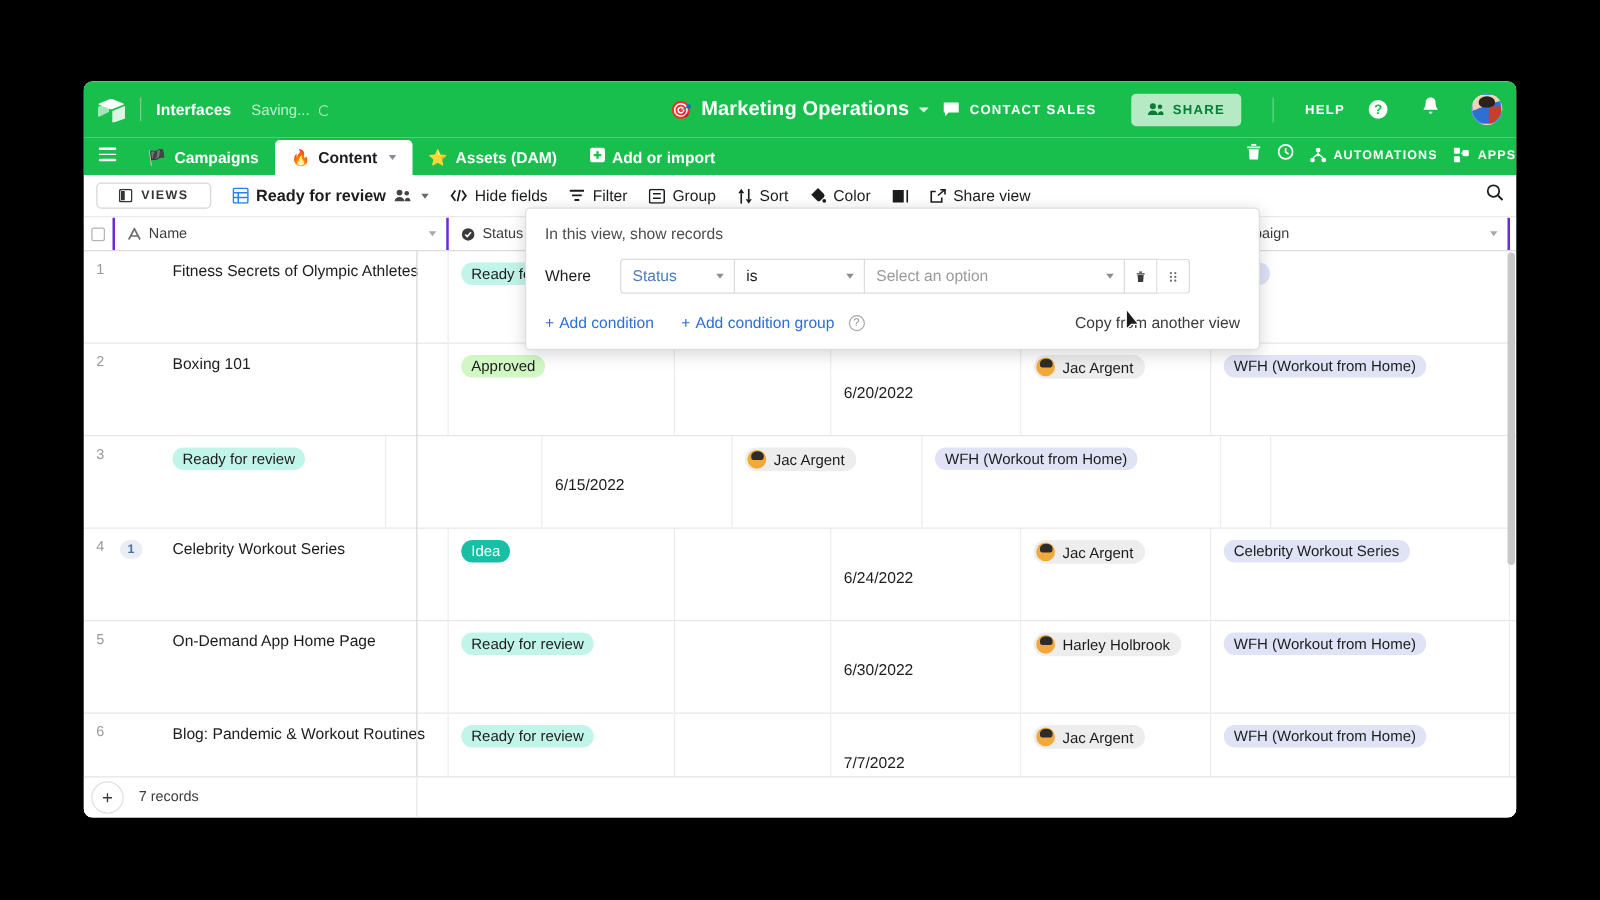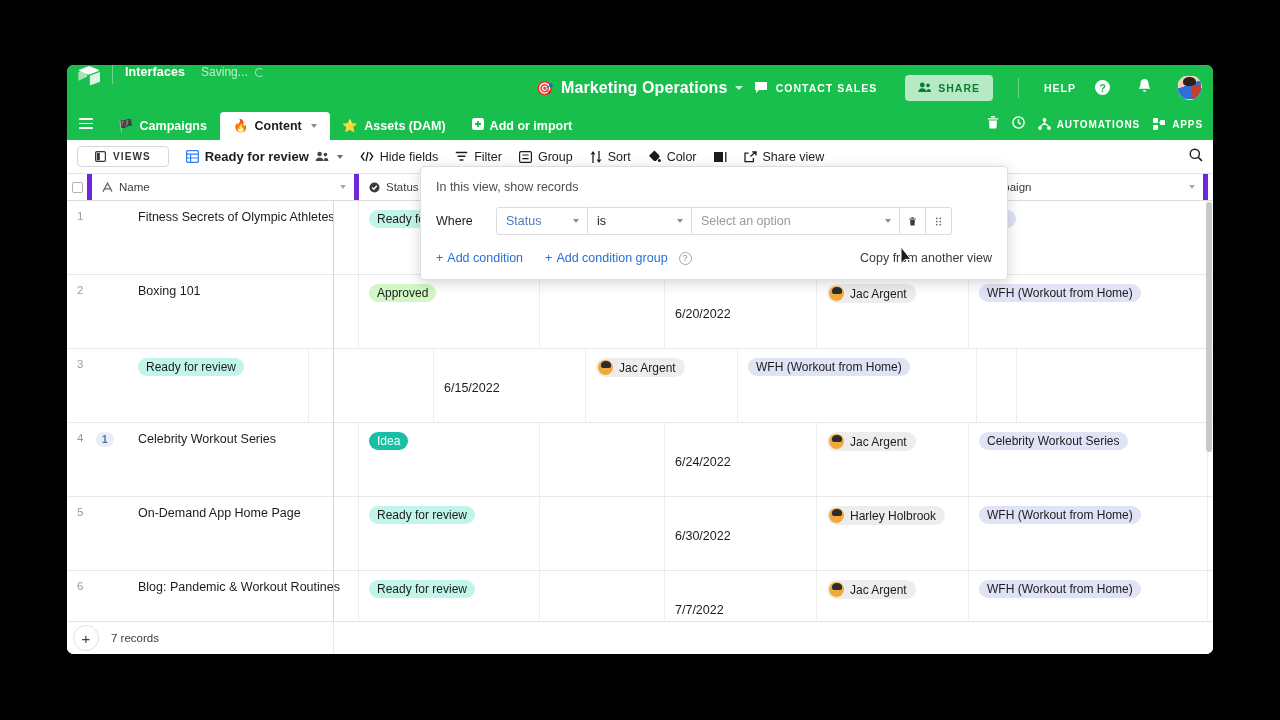--- a/index.html
+++ b/index.html
@@ -15,21 +15,21 @@
     width: 1146px; height: 589px;
     background: #fff;
     border-radius: 7px;
     overflow: hidden;
     box-shadow: 0 2px 14px rgba(0,0,0,0.5);
   }
 
   
   .topbar {
     height: 45px; background: #18bf4c;
-    display: flex; 
+    display: flex; align-items: center;
     padding: 0 11px; position: relative;
   }
   .logo-cube { width: 22px; height: 20px; display: block; }
   .vsep { width: 1px; height: 19px; background: rgba(255,255,255,.36); margin: 0 12px; }
   .tb-link {
     color: #fff; font-size: 12.5px; font-weight: bold;
     letter-spacing: .1px; white-space: nowrap;
   }
   .saving {
     color: rgba(255,255,255,.72); font-size: 12px;
@@ -106,21 +106,21 @@
     color: #fff; border-radius: 4px 4px 0 0; white-space: nowrap;
   }
   .tab.active { background: #fff; color: #1c1c1c; }
   .tab .tcaret {
     width: 0; height: 0; margin-left: 3px;
     border-left: 3.5px solid transparent; border-right: 3.5px solid transparent;
     border-top: 4px solid #8b8b8b;
   }
   .tabbar-right {
     margin-left: auto; display: flex; align-items: center; gap: 13px;
-    padding-bottom: 7px; padding-right: 10px;
+    padding-bottom: 7px; 
   }
   .tbr-item {
     display: flex; align-items: center; gap: 6px;
     color: #fff; font-size: 10px; font-weight: bold; letter-spacing: .9px;
   }
 
   
   .toolbar {
     height: 34px; background: #fff; display: flex; align-items: center;
     padding: 0 10px; border-bottom: 1px solid #e3e3e3; position: relative;
@@ -144,21 +144,21 @@
   .toolbar-search { margin-left: auto; }
 
   
   .grid-wrap { position: relative; height: 480px; background: #fff; overflow: hidden; }
   .grid-head {
     display: flex; height: 27px; border-bottom: 1px solid #dcdcdc;
     font-size: 11.5px; color: #3b3b3b; background: #fff;
   }
   .hcell {
     display: flex; align-items: center; gap: 6px;
-    padding: 0 10px; border-right: 5px solid #6d28d9; flex: none;
+    padding: 0 10px; border-right: 2px solid #6d28d9; flex: none;
     position: relative; white-space: nowrap;
   }
   .hcell .hcaret {
     position: absolute; right: 8px;
     width: 0; height: 0;
     border-left: 3.5px solid transparent; border-right: 3.5px solid transparent;
     border-top: 4px solid #a9a9a9;
   }
   .c-check   { width: 25px; justify-content: center; padding: 0; }
   .c-name    { width: 267px; }

